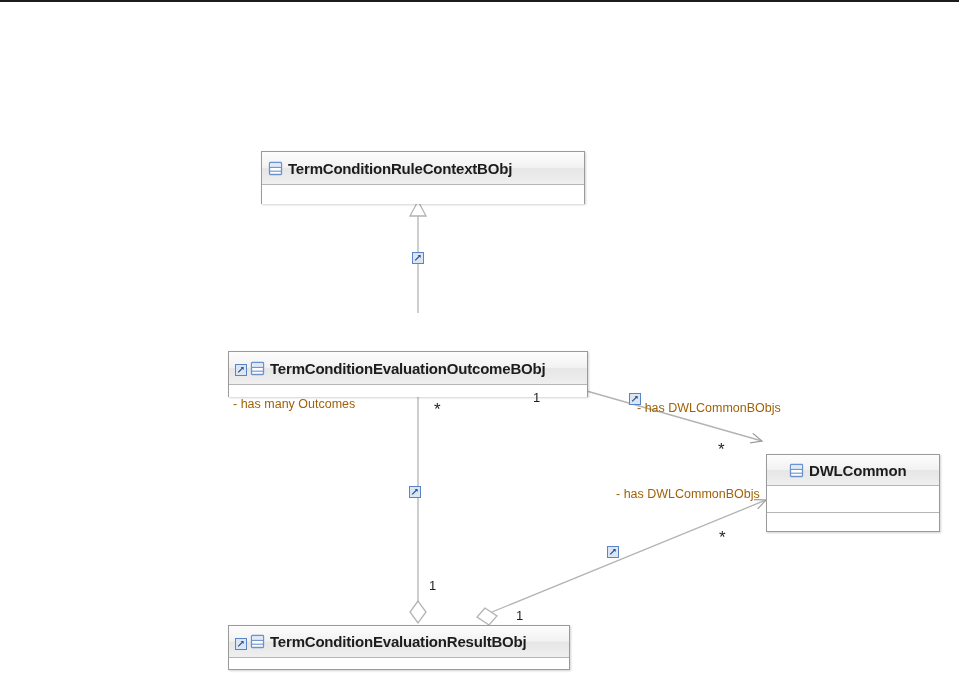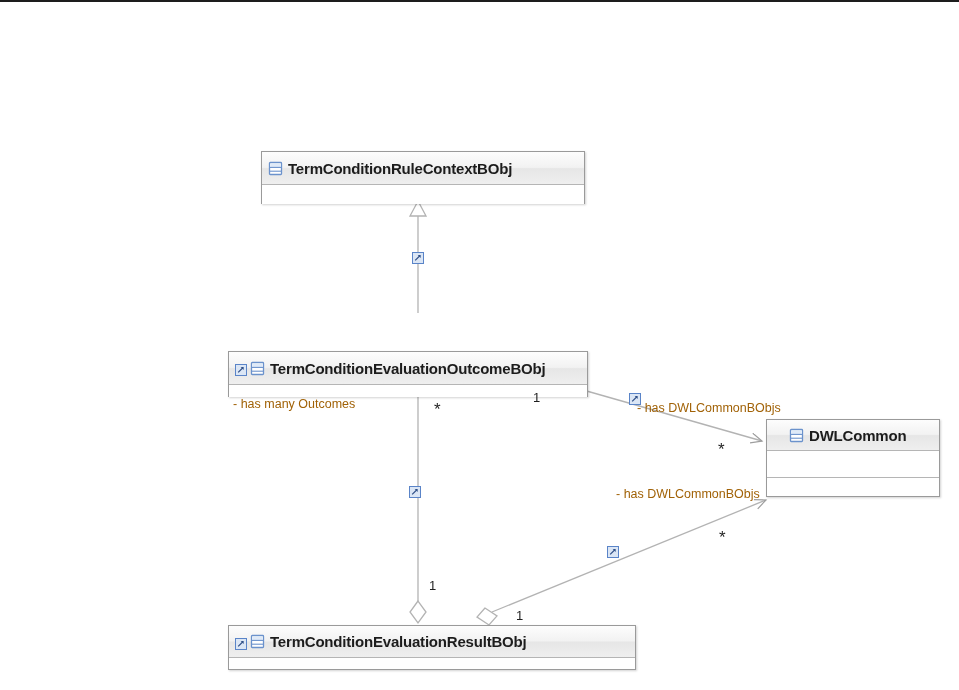--- a/index.html
+++ b/index.html
@@ -176,37 +176,37 @@
         <rect x="2.6" y="2.6" width="9.8" height="3.3" fill="#dfeaf8"></rect>
         <line x1="1.5" y1="6.4" x2="13.5" y2="6.4" stroke="#6b92cc" stroke-width="1.1"></line>
         <line x1="1.5" y1="10.2" x2="13.5" y2="10.2" stroke="#6b92cc" stroke-width="1.1"></line>
       </svg>
     </span>
     <span class="uml-title">TermConditionEvaluationOutcomeBObj</span>
   </div>
   <div class="uml-compartment" style="height:12px;"></div>
 </div>
 
-<div class="uml-class" style="left:766px; top:419px; width:174px; height:78px;">
+<div class="uml-class" style="left:766px; top:454px; width:174px; height:78px;">
   <div class="uml-header" style="height:31px; padding-left:22px;">
     <span class="class-icon">
       <svg width="15" height="15" viewBox="0 0 15 15" xmlns="http://www.w3.org/2000/svg">
         <rect x="1.5" y="1.5" width="12" height="12" rx="0.8" fill="#ffffff" stroke="#6b92cc" stroke-width="1.3"></rect>
         <rect x="2.6" y="2.6" width="9.8" height="3.3" fill="#dfeaf8"></rect>
         <line x1="1.5" y1="6.4" x2="13.5" y2="6.4" stroke="#6b92cc" stroke-width="1.1"></line>
         <line x1="1.5" y1="10.2" x2="13.5" y2="10.2" stroke="#6b92cc" stroke-width="1.1"></line>
       </svg>
     </span>
     <span class="uml-title">DWLCommon</span>
   </div>
   <div class="uml-compartment" style="height:26px;"></div>
   <div class="uml-compartment" style="height:19px;"></div>
 </div>
 
-<div class="uml-class" style="left:228px; top:625px; width:408px; height:45px;">
+<div class="uml-class" style="left:228px; top:625px; width:342px; height:45px;">
   <div class="uml-header" style="height:32px;">
     <span class="badge-icon">
       <svg width="12" height="12" viewBox="0 0 12 12" xmlns="http://www.w3.org/2000/svg">
         <rect x="0.5" y="0.5" width="11" height="11" fill="#dbe6f5" stroke="#5a84c8" stroke-width="1"></rect>
         <path d="M3.2,8.4 L8,3.6" stroke="#2f4f87" stroke-width="1.3"></path>
         <path d="M8.6,3.1 L8.6,6.0 L5.7,3.1 Z" fill="#2f4f87"></path>
       </svg>
     </span>
     <span class="class-icon">
       <svg width="15" height="15" viewBox="0 0 15 15" xmlns="http://www.w3.org/2000/svg">

